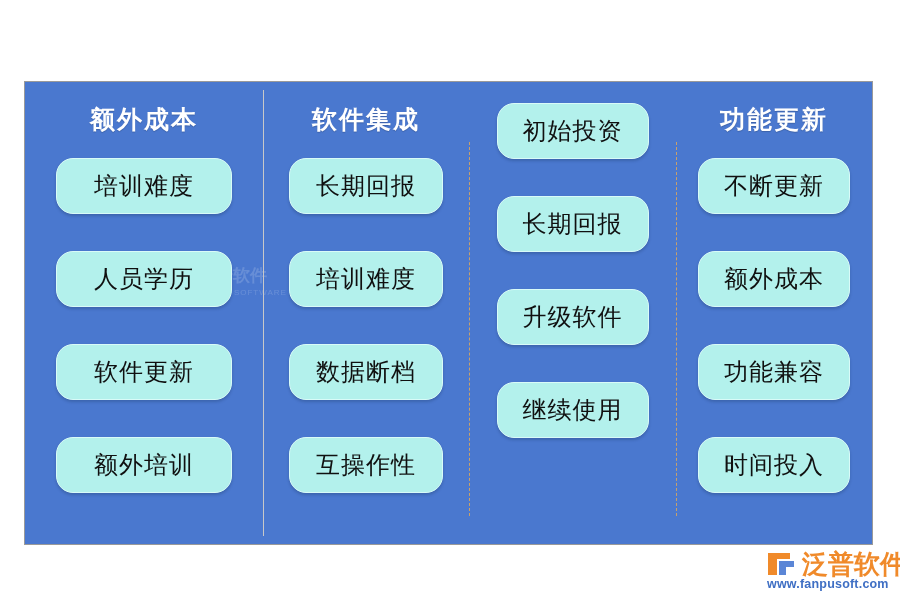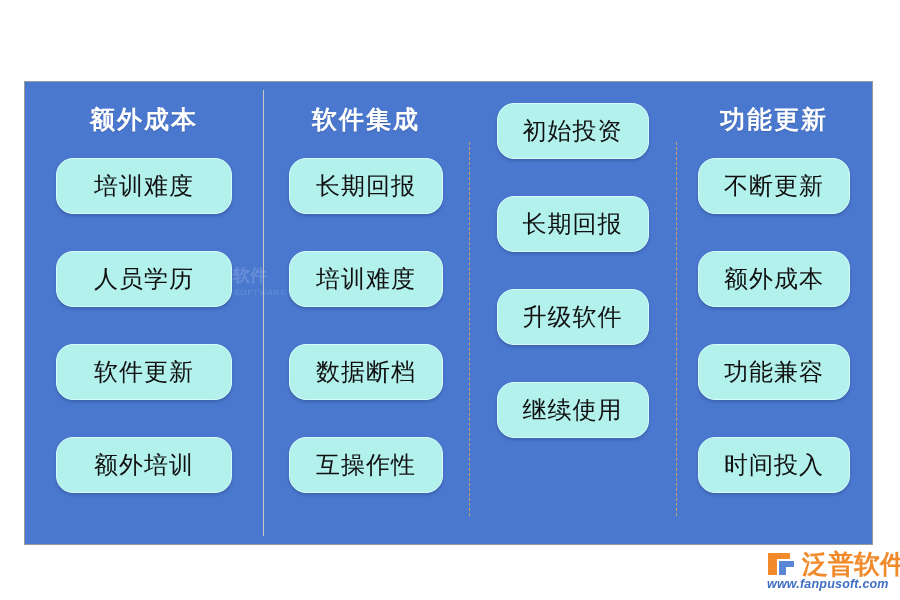--- a/index.html
+++ b/index.html
@@ -186,21 +186,20 @@
   .brand-url {
     position: absolute;
     left: 1px;
     top: 30px;
     font-size: 12.5px;
     font-weight: bold;
     color: #3f6fc4;
     font-family: "Liberation Sans", sans-serif;
     letter-spacing: 0.2px;
     white-space: nowrap;
-    font-style: italic;
   }
 </style>
 </head>
 <body>
 
 <div class="page">
 
 
   <div class="panel">
 

